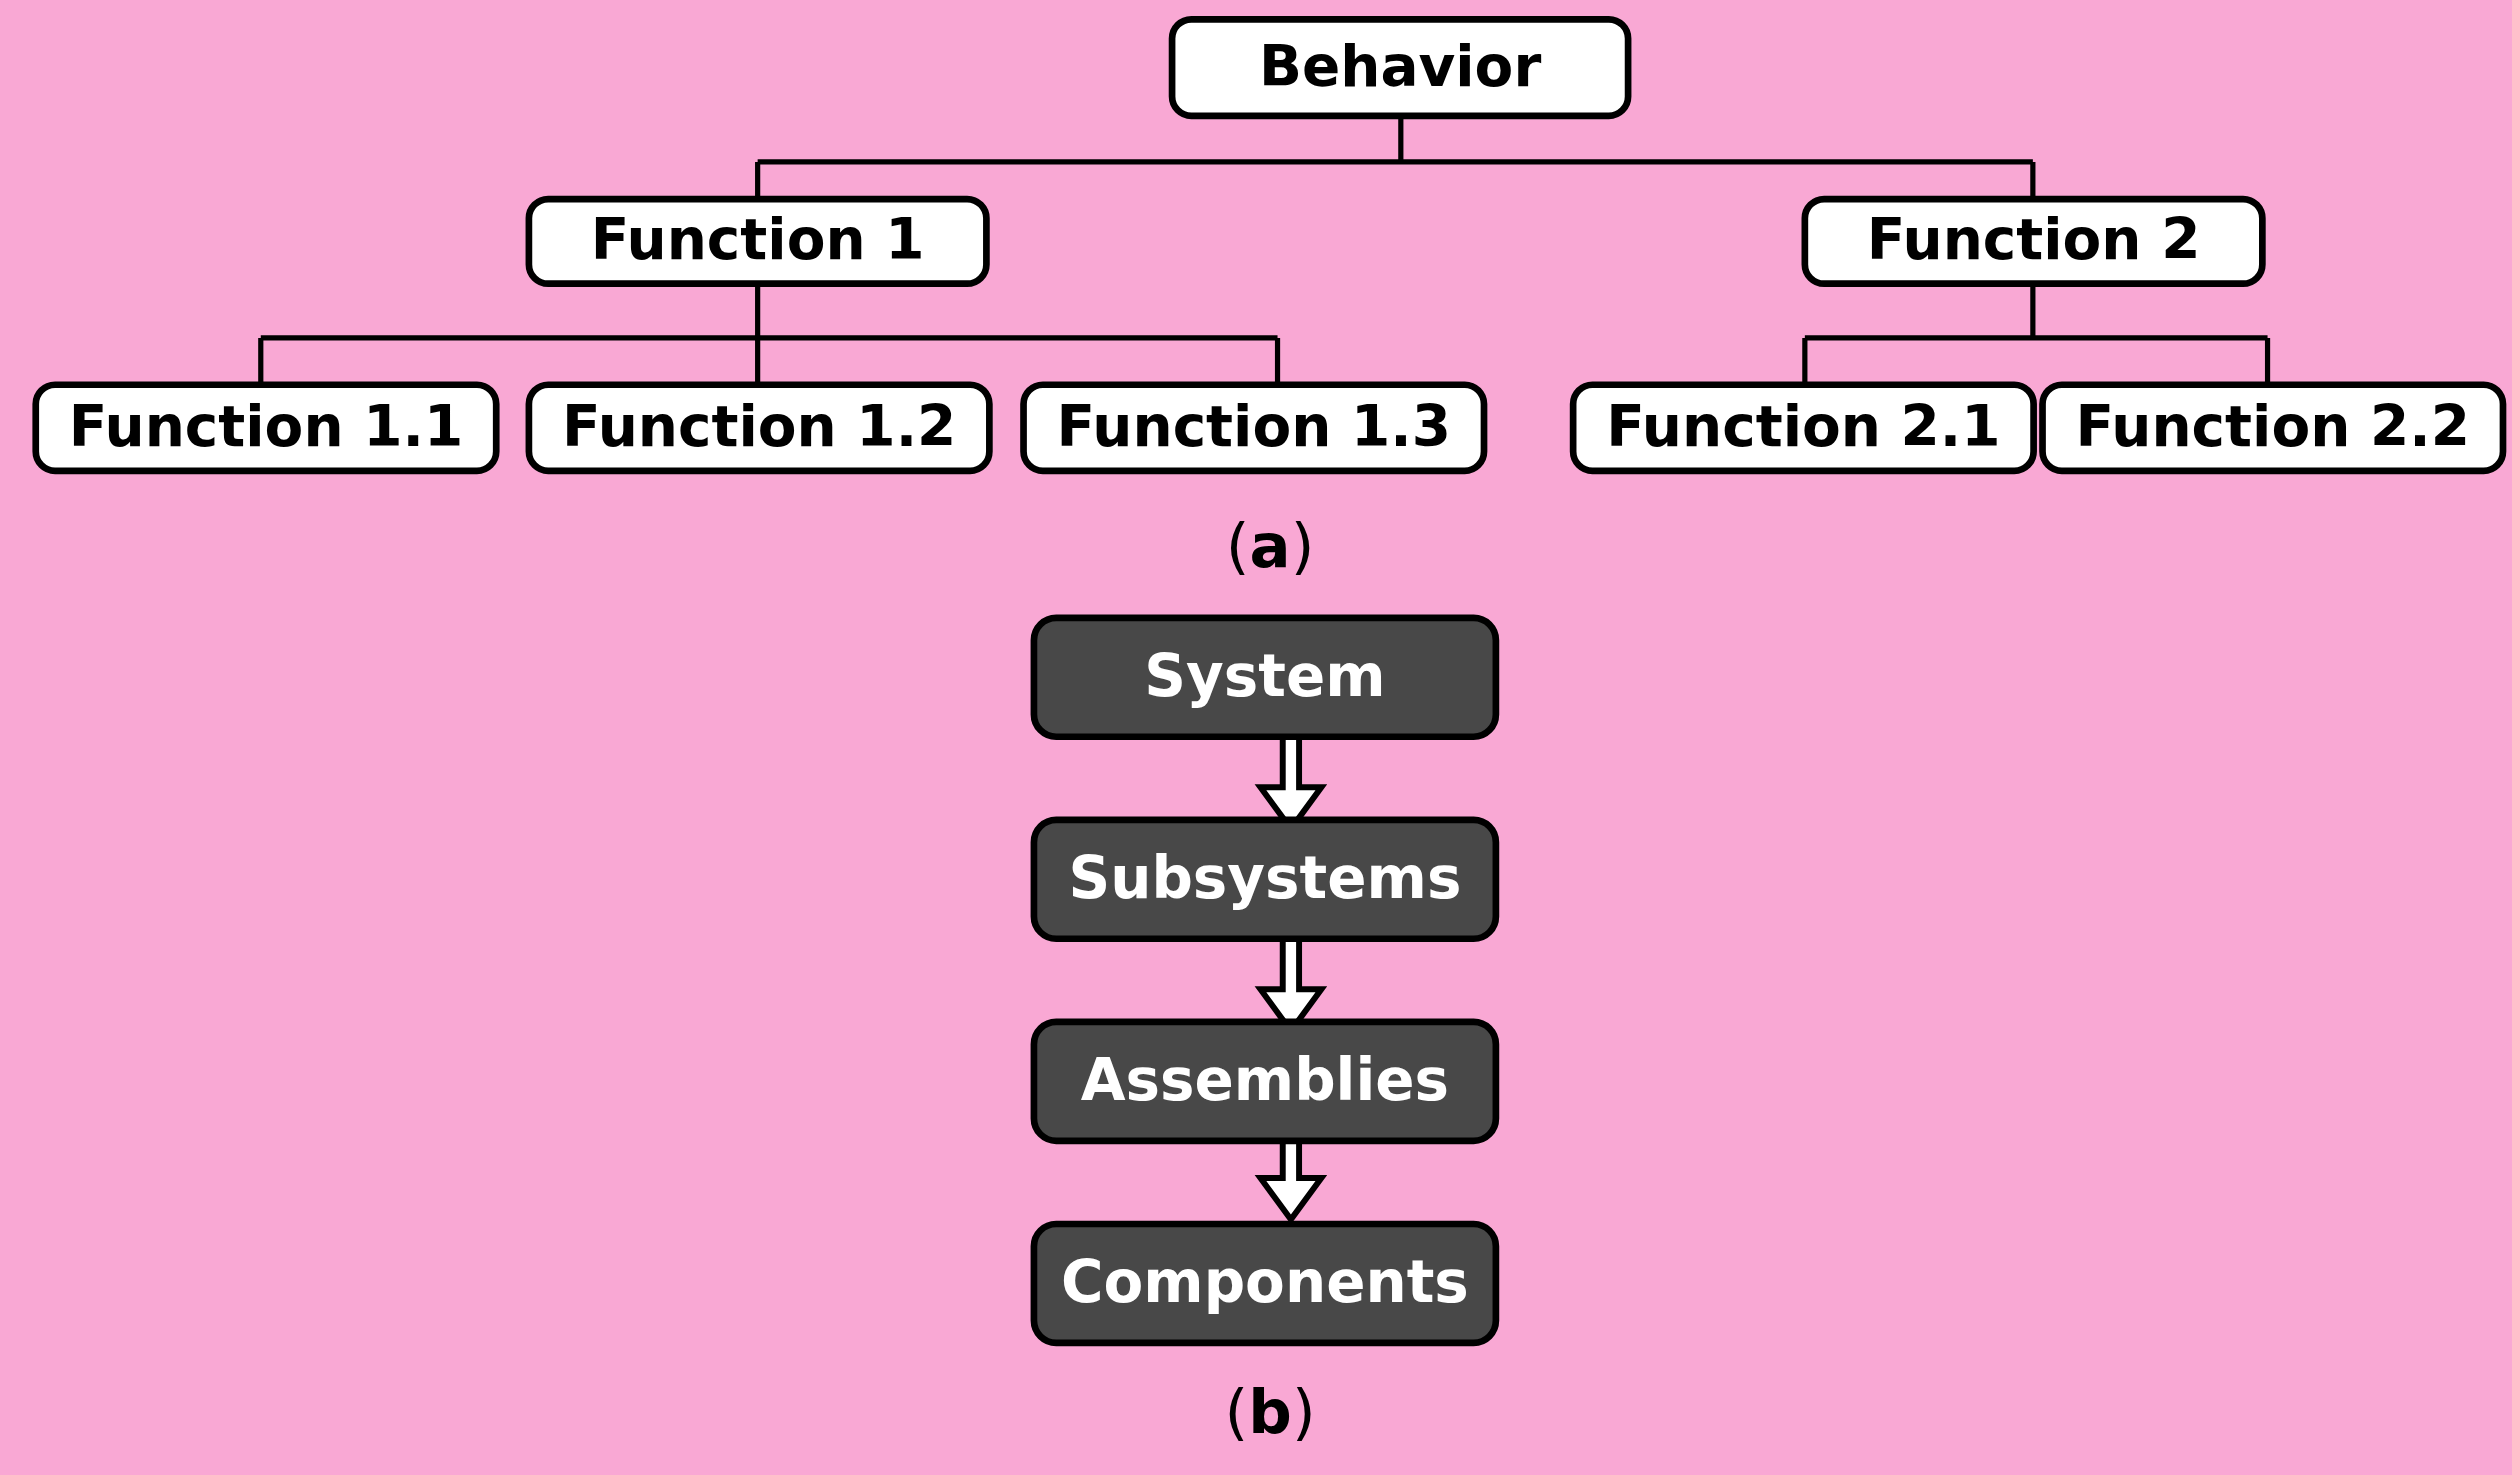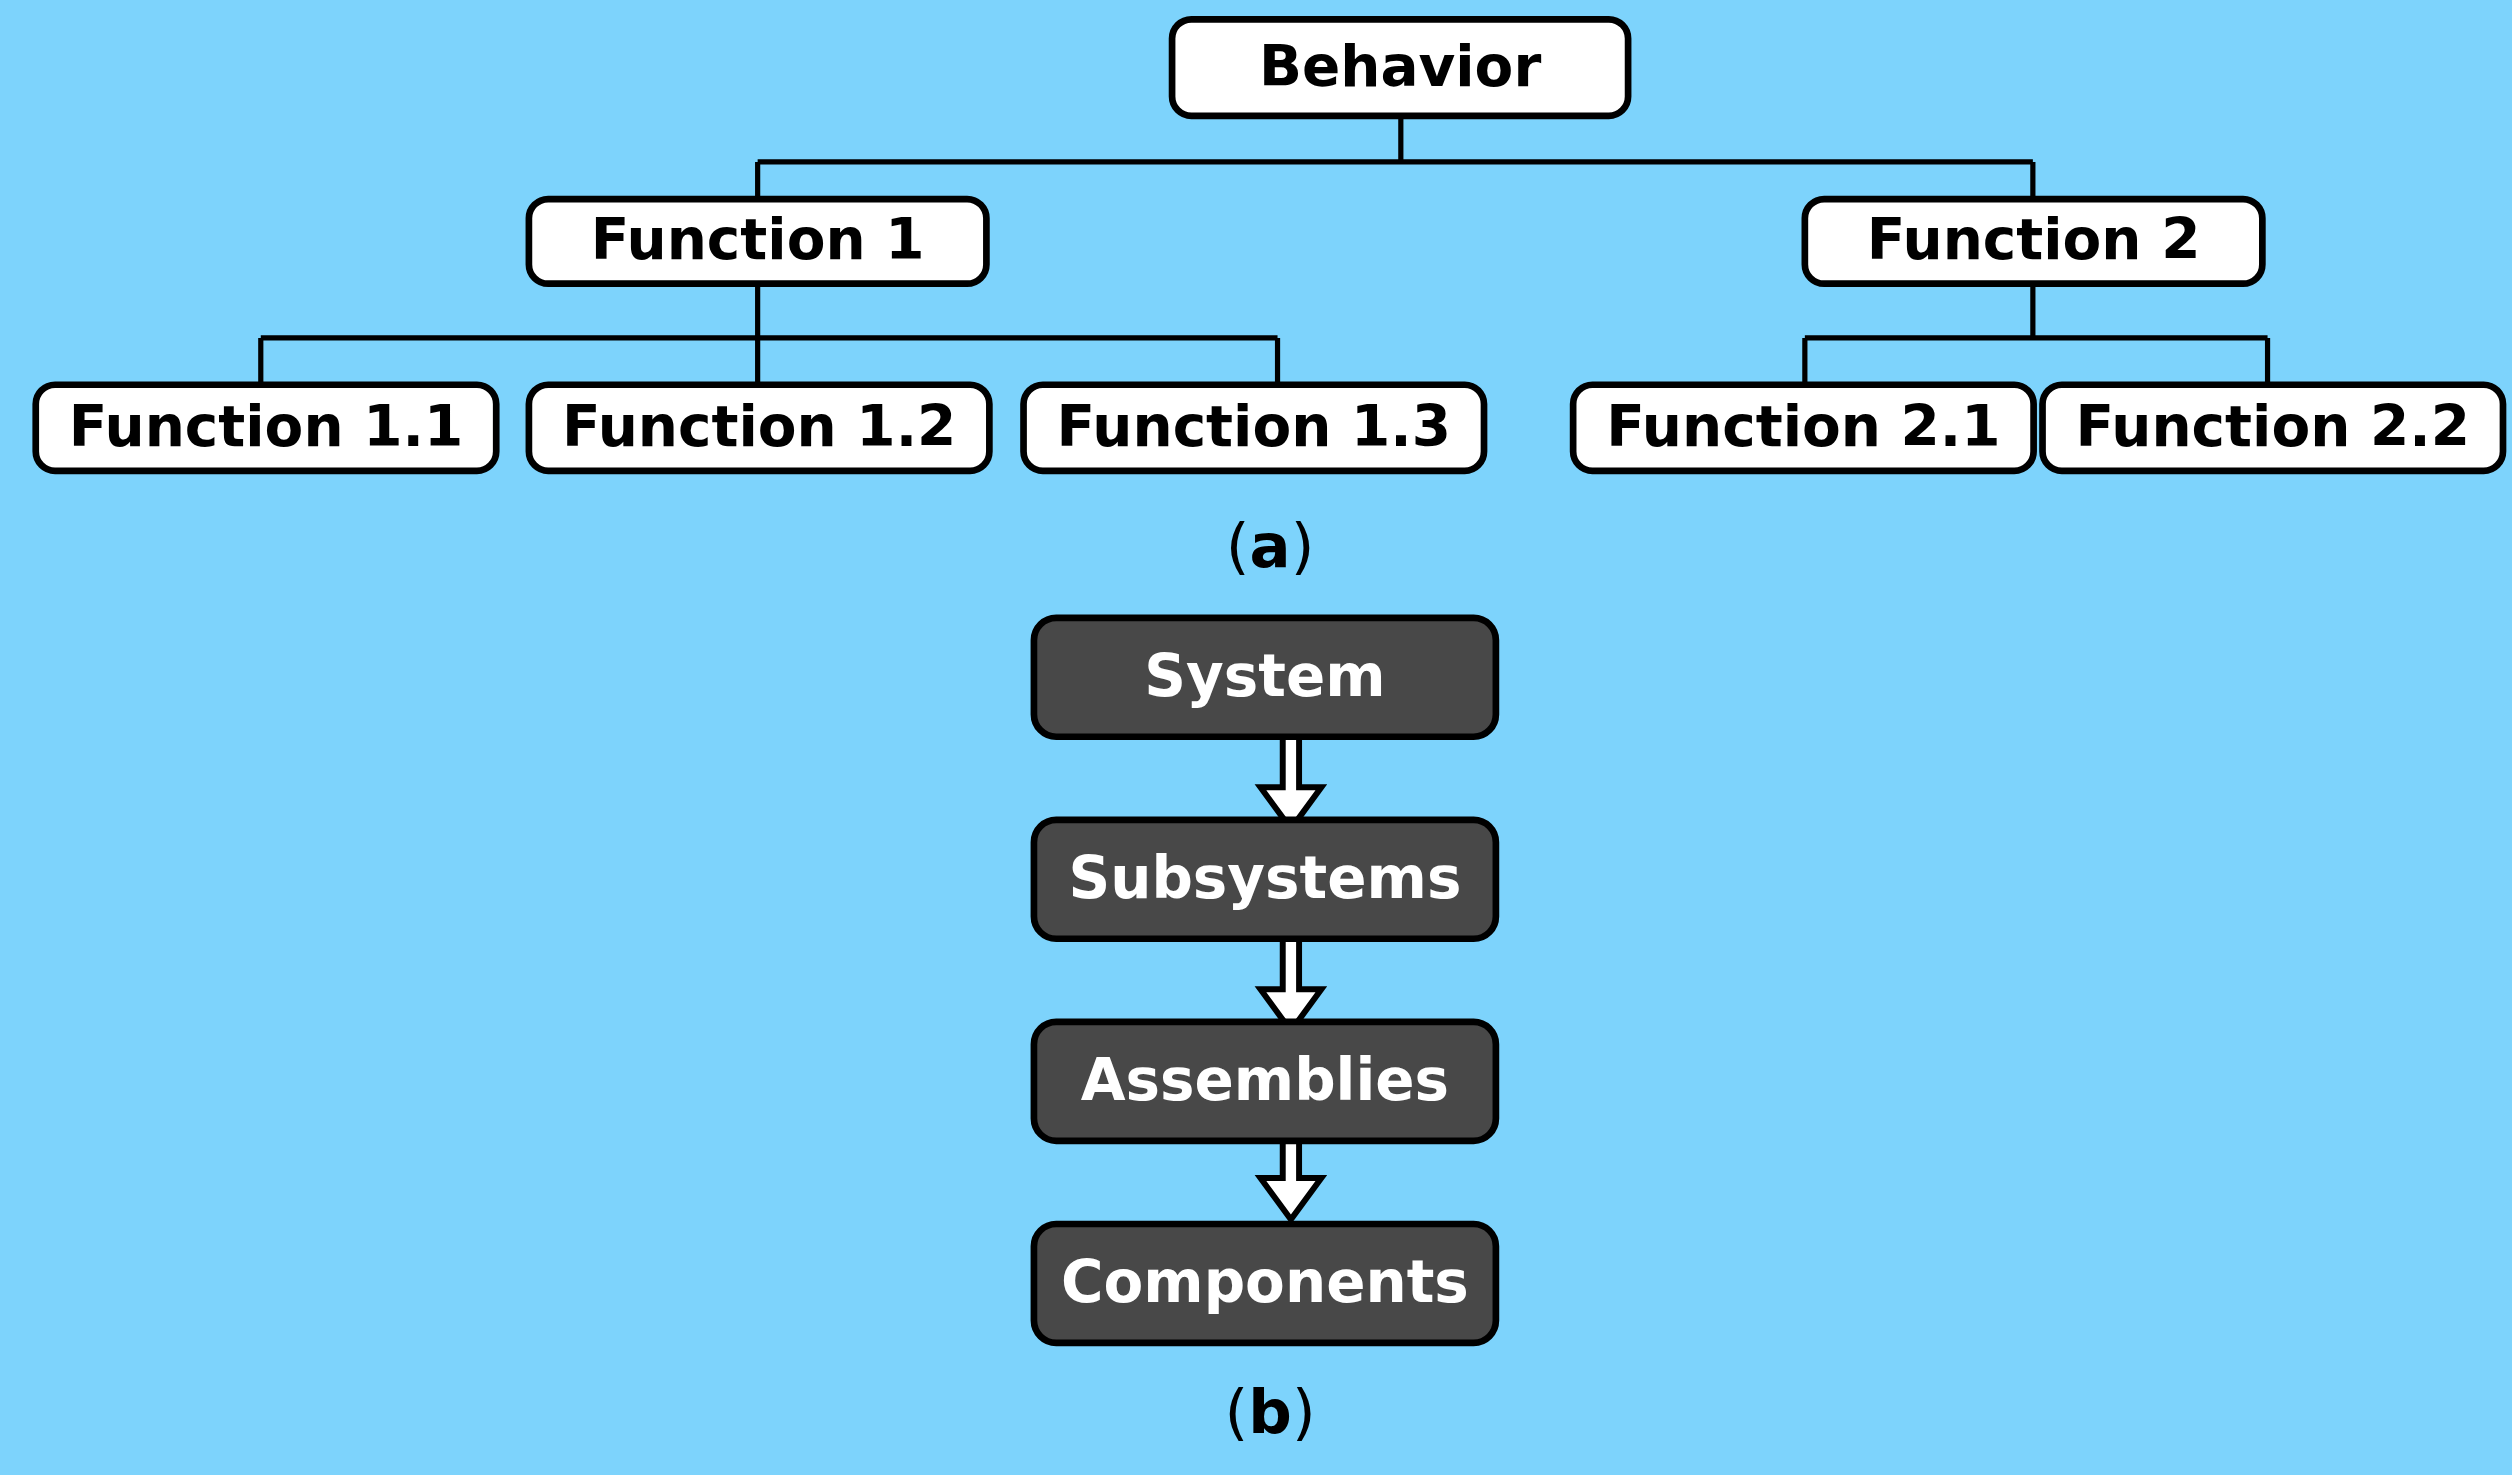--- a/index.html
+++ b/index.html
@@ -4,21 +4,21 @@
 <style>
   html, body {
     margin: 0;
     padding: 0;
     background: #ffffff;
   }
   #page {
     position: relative;
     width: 2512px;
     height: 1475px;
-    background: #7dd3fc;
+    background: #f9a8d4;
     overflow: hidden;
     font-family: "DejaVu Sans", "Liberation Sans", sans-serif;
   }
   svg.diagram {
     position: absolute;
     top: 0;
     left: 0;
     width: 2512px;
     height: 1475px;
     display: block;

